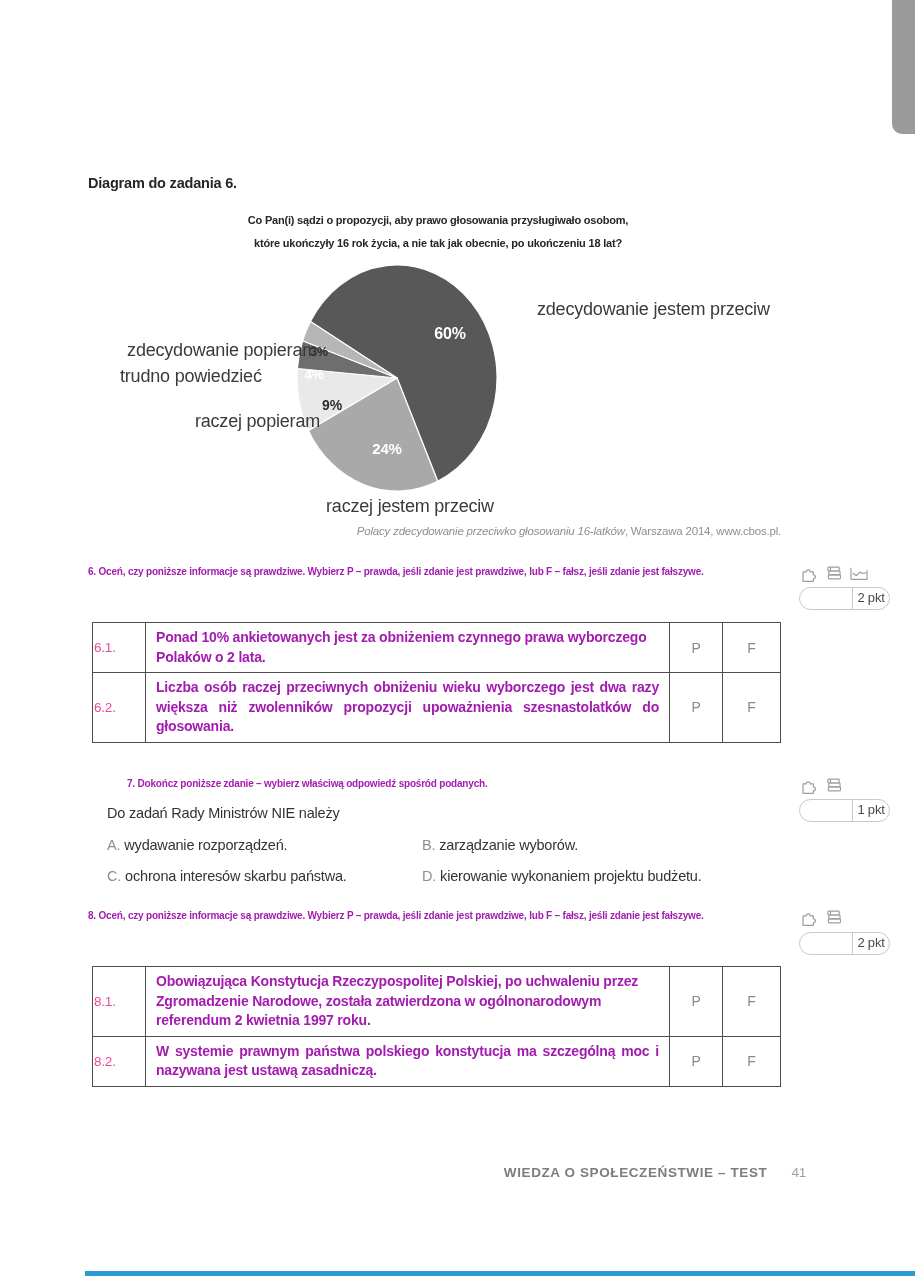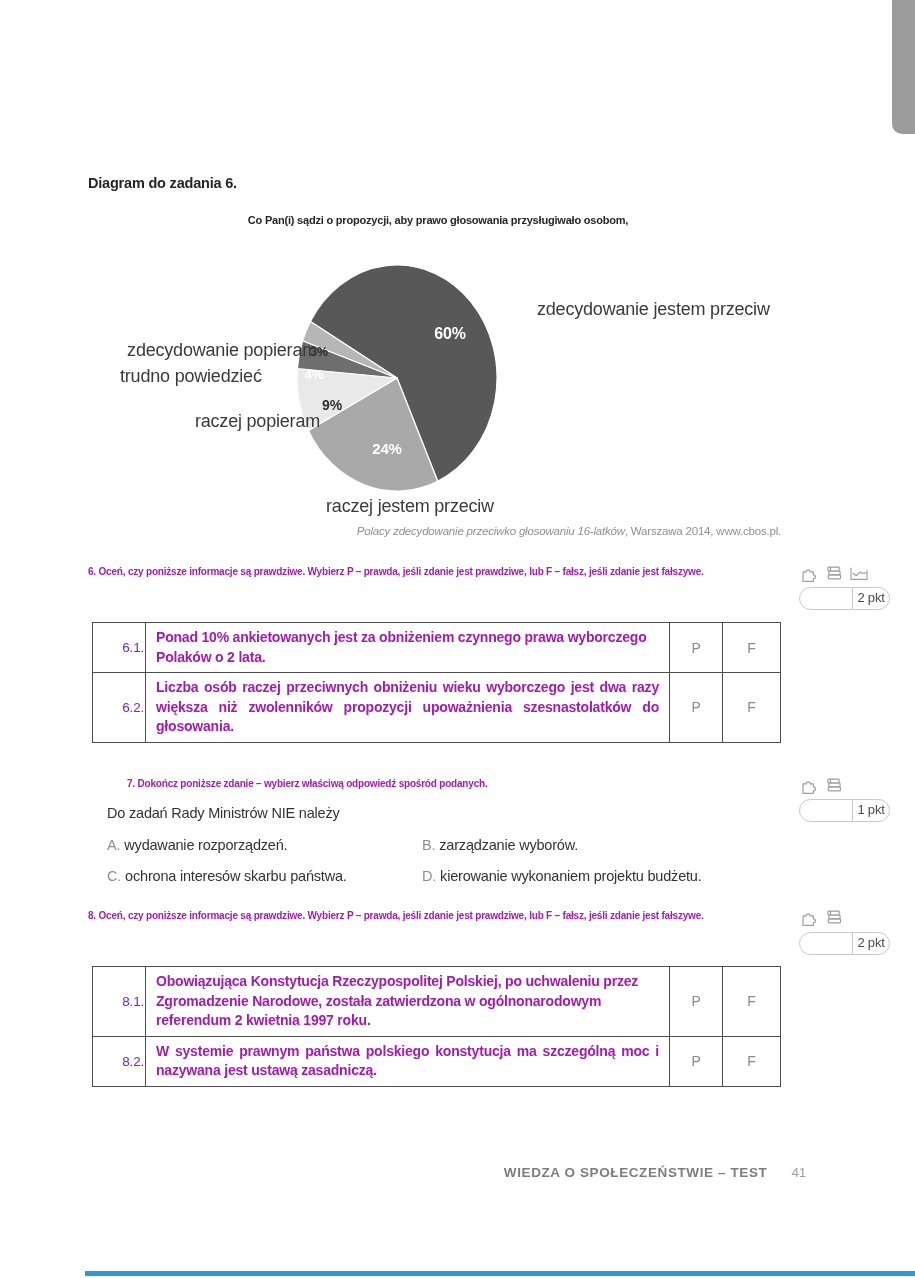--- a/index.html
+++ b/index.html
@@ -37,21 +37,21 @@
     width:700px;font-size:10px;font-weight:bold;color:#a21caf;
     line-height:19px;padding-left:18px;text-indent:-18px;
   }
   .stem{font-size:14.5px;color:#333333;}
   .opt{font-size:14.5px;color:#333333;}
   .opt .letter{color:#8e8e8e;margin-right:4px;}
 
   
   table.tf{border-collapse:collapse;width:689px;table-layout:fixed;}
   table.tf td{border:1px solid #4d4d4d;vertical-align:middle;}
-  td.cnum{width:50px;text-align:right;color:#6d28d9;font-size:13.5px;}
+  td.cnum{width:50px;text-align:left;color:#ec4899;font-size:13.5px;}
   td.cstmt{padding:5px 10px;font-size:14px;line-height:19.5px;color:#a21caf;font-weight:bold;}
   td.cstmt.justify{text-align:justify;}
   td.cpf{width:50px;text-align:center;color:#8a8a8a;font-size:14px;}
 
   
   .rail-icons{display:flex;gap:5px;align-items:center;}
   .rail-icons svg{display:block;}
   .pill{
     width:91px;height:23px;border:1.5px solid #c9c9c9;border-radius:12px;
     display:flex;align-items:stretch;background:#fff;box-sizing:border-box;
@@ -69,20 +69,21 @@
 
 <div class="page">
 
   <div class="corner-tab"></div>
   <div class="bottom-bar"></div>
 
   <div class="abs doc-caption">Diagram do zadania 6.</div>
 
   <div class="abs chart-title">
     <div>Co Pan(i) sądzi o propozycji, aby prawo głosowania przysługiwało osobom,</div>
+    <div>które ukończyły 16 rok życia, a nie tak jak obecnie, po ukończeniu 18 lat?</div>
   </div>
 
   <svg class="abs" style="left:290px;top:262px;" width="215" height="232">
       <path d="M107,116 L20.4,59.5 A100,113 0 1 1 147.7,219.2 Z" fill="#585858" stroke="#ffffff" stroke-width="1.2" stroke-linejoin="round"></path>
       <path d="M107,116 L147.7,219.2 A100,113 0 0 1 18.4,168.4 Z" fill="#a9a9a9" stroke="#ffffff" stroke-width="1.2" stroke-linejoin="round"></path>
       <path d="M107,116 L18.4,168.4 A100,113 0 0 1 7.4,106.5 Z" fill="#e9e9e9" stroke="#ffffff" stroke-width="1.2" stroke-linejoin="round"></path>
       <path d="M107,116 L7.4,106.5 A100,113 0 0 1 12.6,78.8 Z" fill="#6e6e6e" stroke="#ffffff" stroke-width="1.2" stroke-linejoin="round"></path>
       <path d="M107,116 L12.6,78.8 A100,113 0 0 1 20.4,59.5 Z" fill="#b6b6b6" stroke="#ffffff" stroke-width="1.2" stroke-linejoin="round"></path>
       <text x="160" y="77" text-anchor="middle" fill="#ffffff" font-size="16" font-weight="bold" font-family="&quot;Liberation Sans&quot;, sans-serif">60%</text>
       <text x="97" y="192" text-anchor="middle" fill="#ffffff" font-size="15" font-weight="bold" font-family="&quot;Liberation Sans&quot;, sans-serif">24%</text>

